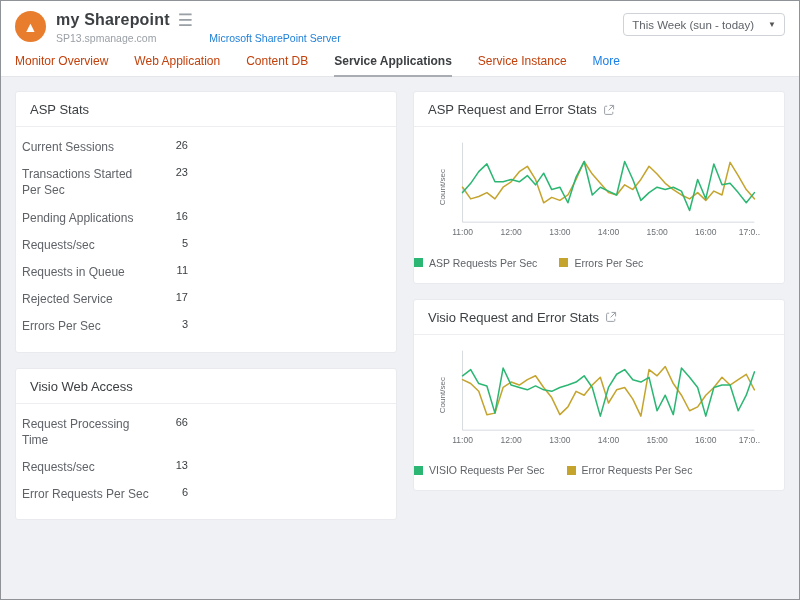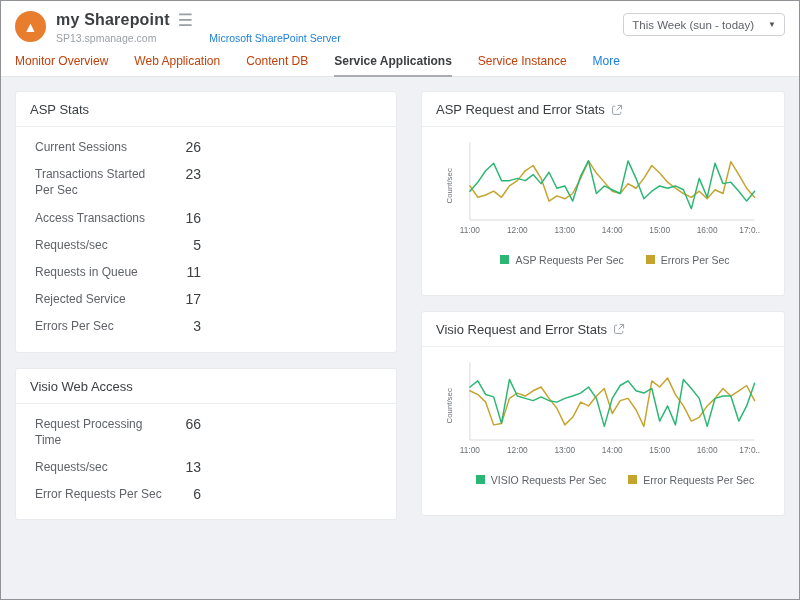--- a/index.html
+++ b/index.html
@@ -19,37 +19,37 @@
   .range-select { border:1px solid #cfd2d6; border-radius:4px; background:#fff; height:23px; padding:8px 8px; display:flex; align-items:center; gap:14px; font-size:11.5px; color:#5f6368; cursor:pointer; margin-top:2px; }
   .range-caret { font-size:8px; color:#555; }
 
   
   .tabbar { background:#fff; display:flex; gap:26px; padding:0 14px; border-bottom:1px solid #e4e6ea; }
   .tab { font-size:12px; color:#c2410c; padding:6px 0 7px; cursor:pointer; border-bottom:2px solid transparent; margin-bottom:-1px; white-space:nowrap; }
   .tab.active { color:#3c4043; font-weight:bold; border-bottom-color:#a9adb3; }
   .tab.more { color:#1a7fe8; }
 
   
-  .content { flex:1; padding:14px; display:flex; gap:24px; align-items:flex-start; }
+  .content { flex:1; padding:14px; display:flex; gap:16px; align-items:flex-start; }
   .col-left { width:382px; flex:0 0 auto; }
   .col-right { flex:1; }
   .panel { background:#fff; border:1px solid #e8eaee; border-radius:3px; margin-bottom:15px; }
   .panel-title { padding:10px 14px 9px; font-size:13px; color:#3c4043; border-bottom:1px solid #eceef1; display:flex; align-items:center; gap:6px; }
   .ext-icon { width:12px; height:12px; cursor:pointer; }
 
   
-  .stat-body { padding:12px 19px 6px; }
+  .stat-body { padding:12px 6px 6px; }
   .stat-row { display:grid; grid-template-columns:128px 38px; margin-bottom:11px; align-items:start; }
   .stat-label { font-size:12px; color:#5f6368; line-height:1.35; }
-  .stat-value { font-size:14px; color:#3c4043; text-align:right; }
+  .stat-value { font-size:11px; color:#3c4043; text-align:right; }
 
   
   .chart-body { padding:8px 22px 2px; }
   .chart-svg { width:100%; display:block; }
-  .legend { display:flex; justify-content:center; gap:22px; padding:4px 0 29px;margin-left:24px; }
+  .legend { display:flex; justify-content:flex-start; gap:22px; padding:4px 0 14px; }
   .legend-item { display:flex; align-items:center; gap:6px; font-size:10.5px; color:#5f6368; cursor:pointer; }
   .swatch { width:9px; height:9px; display:inline-block; }
 </style>
 </head>
 <body>
 
 <div class="frame">
 
   <div class="hdr">
     <div class="avatar">
@@ -89,21 +89,21 @@
         <div class="stat-body">
           <div class="stat-row">
               <span class="stat-label">Current Sessions</span>
               <span class="stat-value">26</span>
             </div>
           <div class="stat-row">
               <span class="stat-label">Transactions Started Per Sec</span>
               <span class="stat-value">23</span>
             </div>
           <div class="stat-row">
-              <span class="stat-label">Access Transactions</span>
+              <span class="stat-label">Pending Applications</span>
               <span class="stat-value">16</span>
             </div>
           <div class="stat-row">
               <span class="stat-label">Requests/sec</span>
               <span class="stat-value">5</span>
             </div>
           <div class="stat-row">
               <span class="stat-label">Requests in Queue</span>
               <span class="stat-value">11</span>
             </div>

